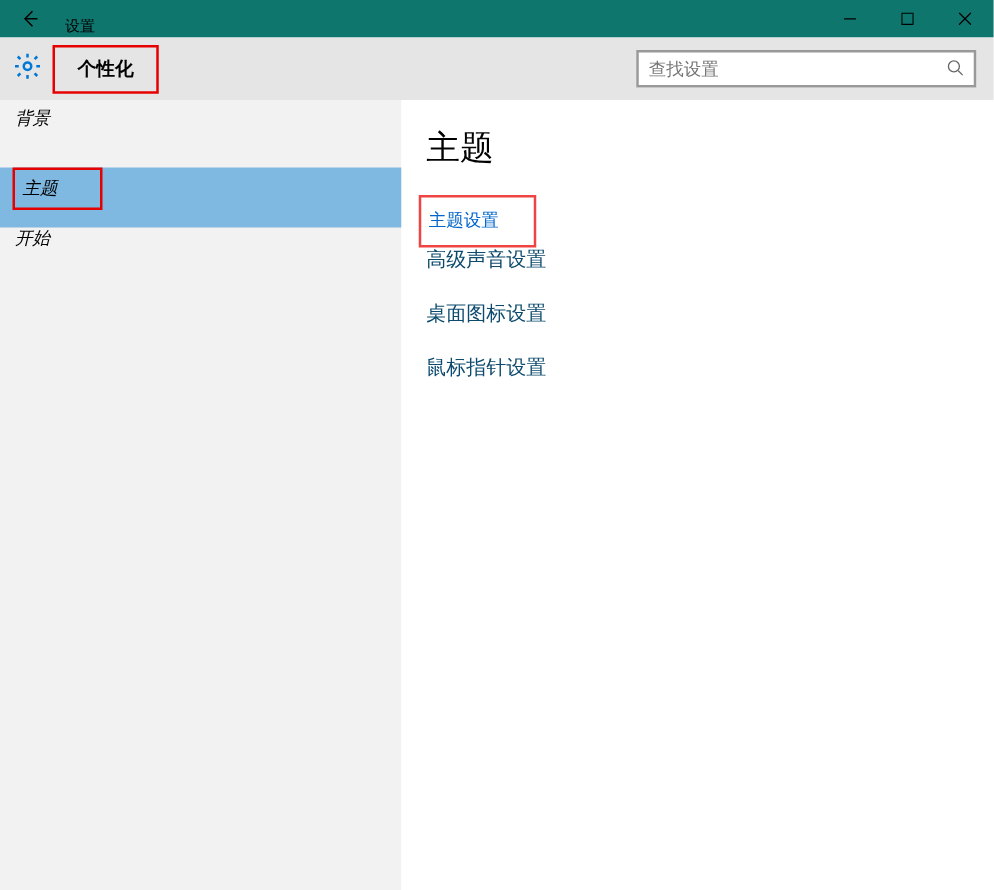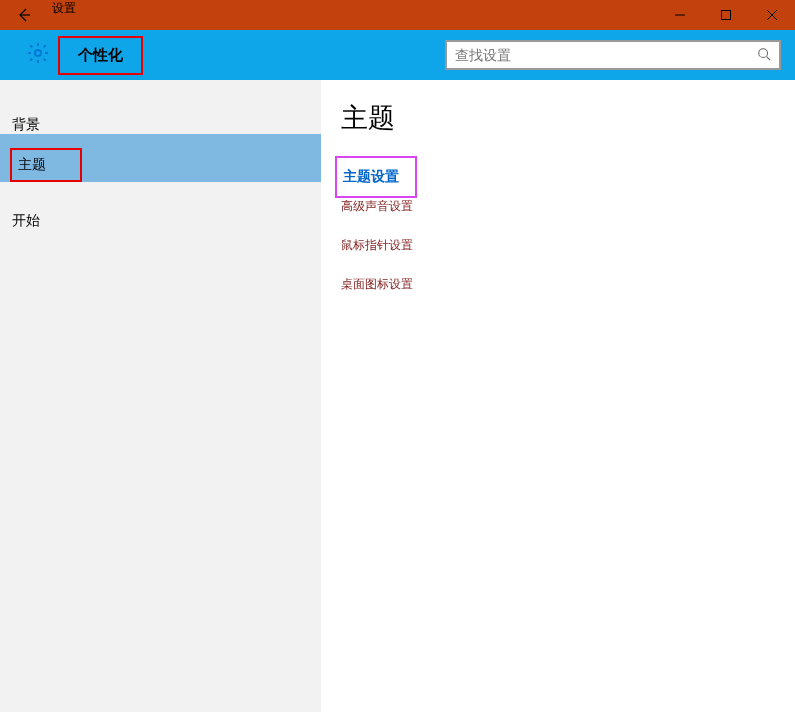--- a/index.html
+++ b/index.html
@@ -10,23 +10,23 @@
     }
     body {
       width: 795px;
       height: 712px;
       background: #ffffff;
       overflow: hidden;
       position: relative;
     }
     .titlebar {
       height: 30px;
-      background: #c2410c;
-      display: flex;
-      align-items: flex-start;
+      background: #0f766e;
+      display: flex;
+      align-items: flex-end;
       position: relative;
     }
     .back-button {
       width: 48px;
       height: 30px;
       display: flex;
       align-items: center;
       justify-content: center;
       font-size: 16px;
       cursor: pointer;
@@ -47,45 +47,45 @@
       width: 46px;
       height: 30px;
       display: flex;
       align-items: center;
       justify-content: center;
       cursor: pointer;
       font-size: 12px;
     }
     .header-bar {
       height: 50px;
-      background: #0ea5e9;
-      display: flex;
-      align-items: center;
-      padding: 0 26px;
+      background: #e5e5e5;
+      display: flex;
+      align-items: center;
+      padding: 0 10px;
       position: relative;
     }
     .gear-icon {
       width: 24px;
       height: 24px;
       margin-right: 8px;
       color: #0078d7;
     }
     .section-title {
       font-size: 15px;
       font-weight: bold;
       padding: 8px 18px;
     }
     .highlight-red {
       border: 2px solid #e60000;
     }
     .search-box {
       position: absolute;
       right: 14px;
       top: 10px;
-      width: 336px;
+      width: 272px;
       height: 30px;
       border: 2px solid #999999;
       background: #ffffff;
       display: flex;
       align-items: center;
       padding: 0 8px;
     }
     .search-input {
       flex: 1;
       border: none;
@@ -103,24 +103,25 @@
       height: calc(100% - 80px);
     }
     .sidebar {
       width: 321px;
       background: #f2f2f2;
       padding-top: 6px;
     }
     .sidebar-item {
       height: 48px;
       display: flex;
-      align-items: flex-end;
+      align-items: flex-start;
       padding-left: 12px;
       font-size: 14px;
       cursor: pointer;
+      font-style: italic;
     }
     .sidebar-item.selected {
       background: #7fb8e1;
     }
     .sidebar-item-label {
       display: inline-block;
     }
     .sidebar-item.selected .highlight-wrapper {
       border: 2px solid #e60000;
       padding: 6px 34px 6px 6px;
@@ -135,35 +136,34 @@
       font-weight: 400;
       margin-bottom: 20px;
     }
     .link-item {
       color: #0066cc;
       font-size: 14px;
       cursor: pointer;
       display: block;
     }
     .link-highlight {
-      border: 2px solid #d946ef;
-      padding: 10px 16px 10px 6px;
+      border: 2px solid #ef4444;
+      padding: 10px 28px 10px 6px;
       display: inline-block;
       margin-left: -6px;
-      font-weight: bold;
     }
     .related-heading {
       font-size: 22px;
       font-weight: 400;
       margin-top: 36px;
       margin-bottom: 18px;
     }
     .related-link {
-      color: #7f1d1d;
-      font-size: 12px;
+      color: #0c4a6e;
+      font-size: 16px;
       cursor: pointer;
       display: block;
       margin-bottom: 22px;
     }
   </style>
 </head>
 <body>
 
 <div class="titlebar">
   <div class="back-button">
@@ -227,16 +227,16 @@
     </div>
   </div>
 
   <div class="main-panel">
     <h1 class="main-heading">主题</h1>
     <span class="link-highlight">
       <a class="link-item">主题设置</a>
     </span>
 
     <a class="related-link">高级声音设置</a>
+    <a class="related-link">桌面图标设置</a>
     <a class="related-link">鼠标指针设置</a>
-    <a class="related-link">桌面图标设置</a>
   </div>
 </div>
 
 </body></html>

